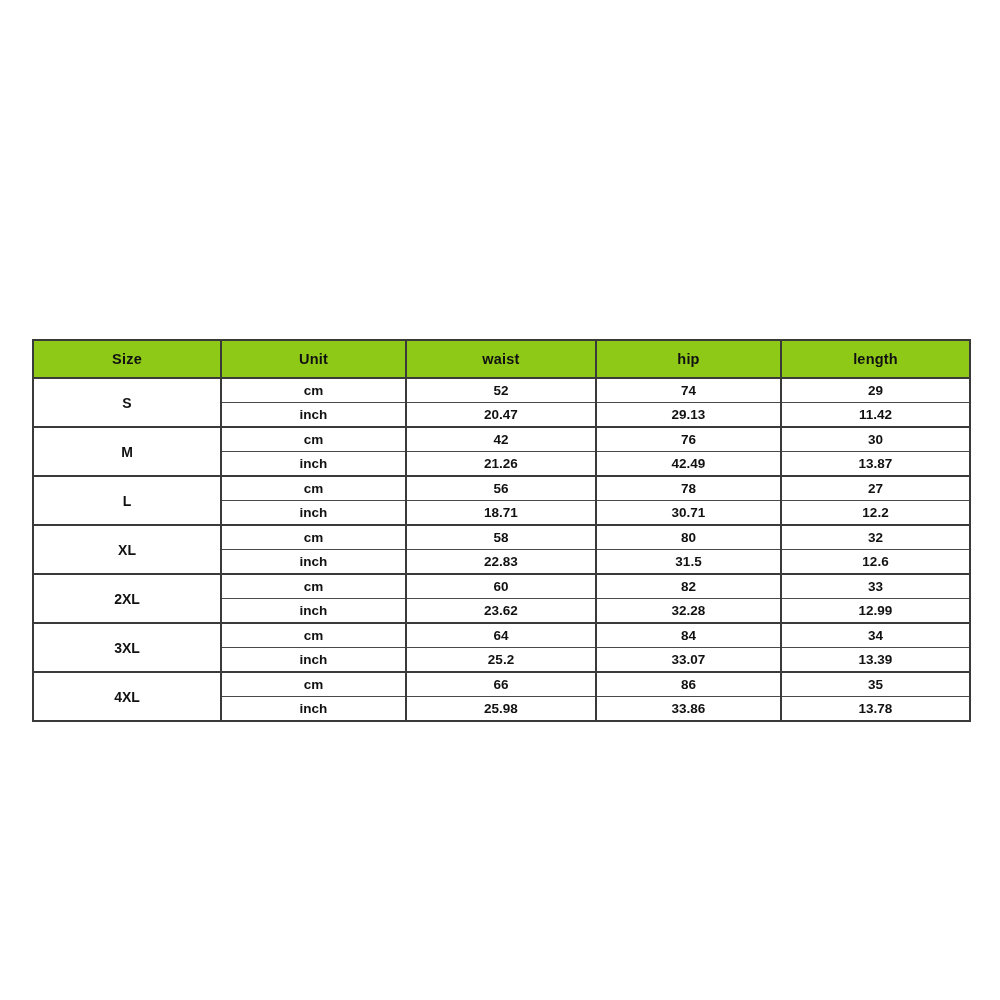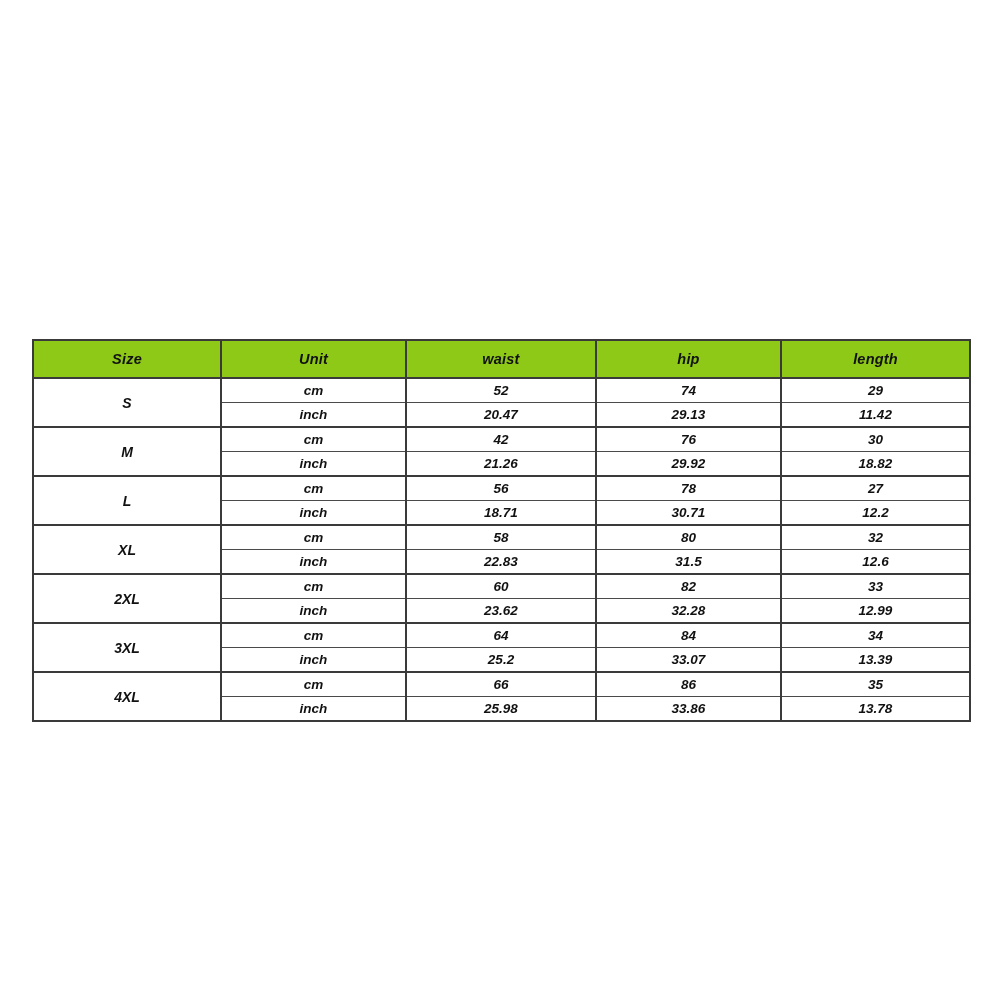--- a/index.html
+++ b/index.html
@@ -13,21 +13,20 @@
     position: relative;
     font-family: "Liberation Sans", sans-serif;
     overflow: hidden;
   }
 
   #chart-wrap {
     position: absolute;
     left: 32px;
     top: 339px;
     width: 937px;
-    font-style: italic;
   }
 
   table.size-chart {
     width: 937px;
     border-collapse: collapse;
     table-layout: fixed;
     border: 2px solid #3a3a3a;
   }
 
   table.size-chart col.c-size   { width: 188px; }
@@ -121,22 +120,22 @@
         <tr>
           <td class="size-cell" rowspan="2">M</td>
           <td>cm</td>
           <td>42</td>
           <td>76</td>
           <td>30</td>
         </tr>
         <tr class="group-end">
           <td>inch</td>
           <td>21.26</td>
-          <td>29.92</td>
-          <td>18.82</td>
+          <td>42.49</td>
+          <td>13.87</td>
         </tr>
         <tr>
           <td class="size-cell" rowspan="2">L</td>
           <td>cm</td>
           <td>56</td>
           <td>78</td>
           <td>27</td>
         </tr>
         <tr class="group-end">
           <td>inch</td>

